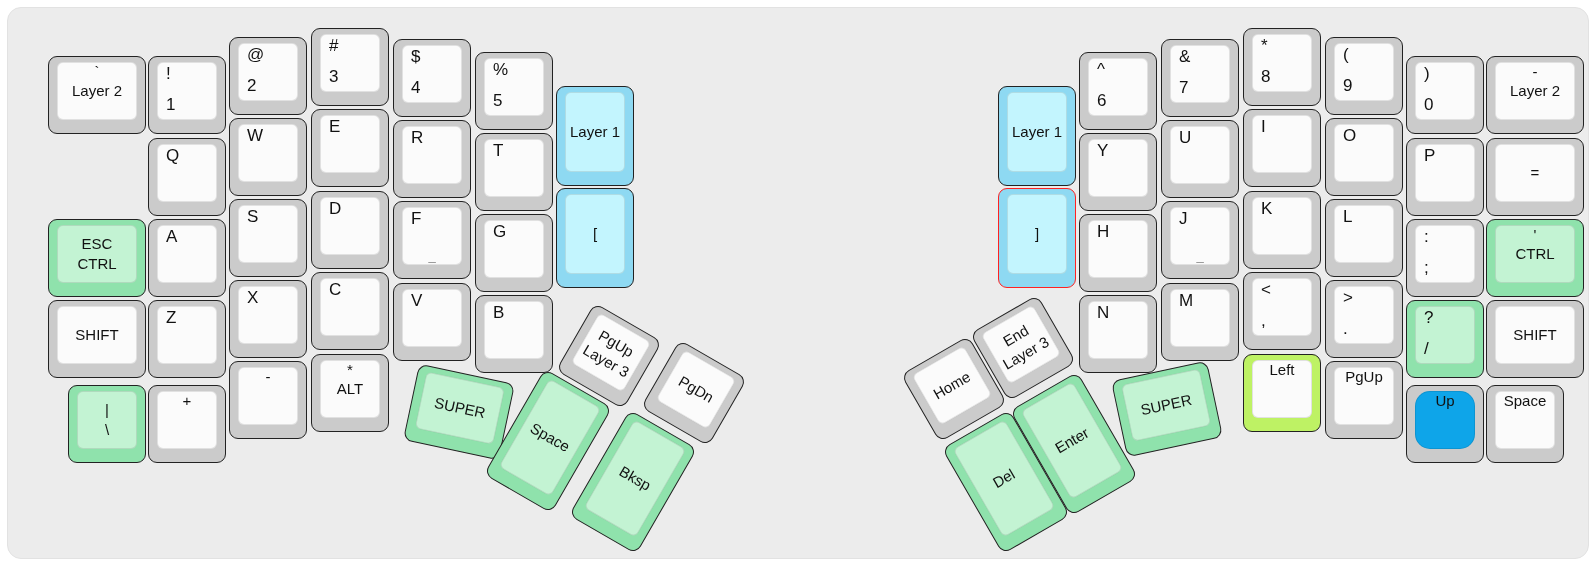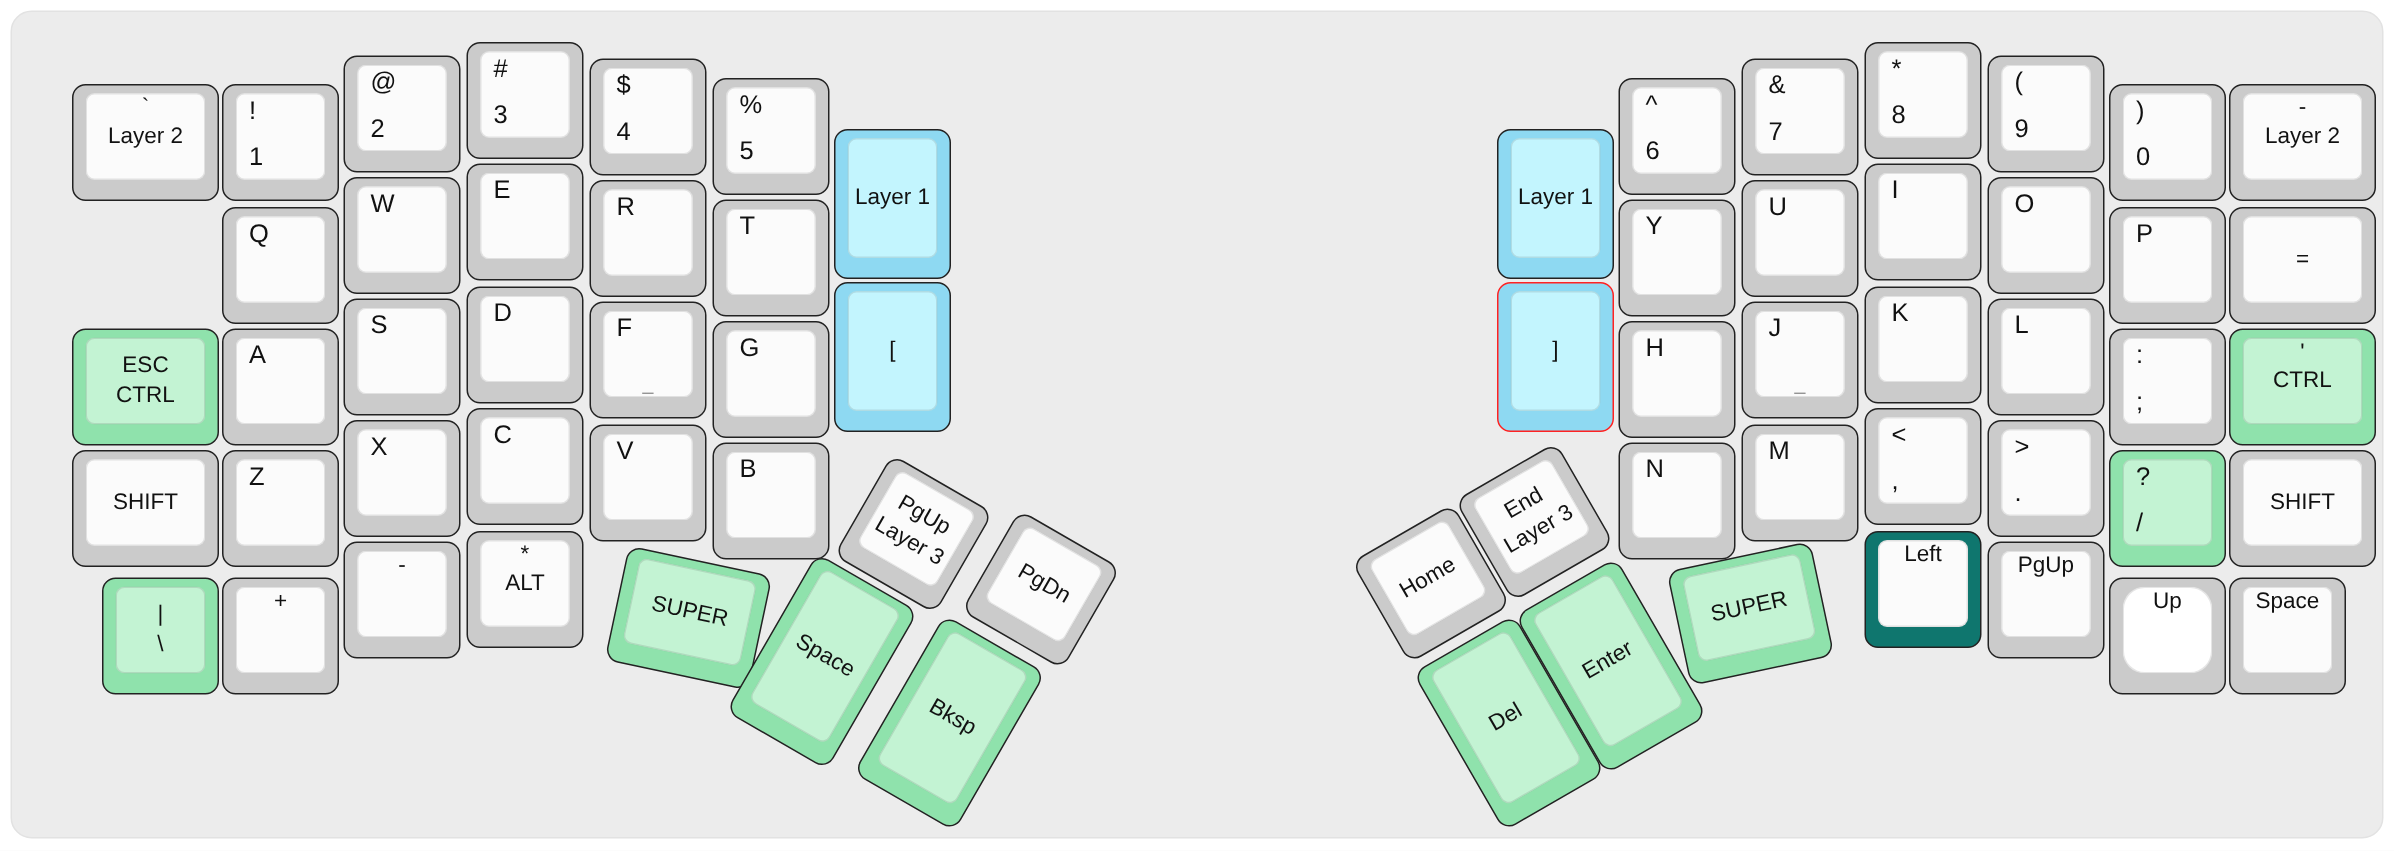--- a/index.html
+++ b/index.html
@@ -300,21 +300,21 @@
         <span class="face" style="background: rgb(251, 251, 251);">
           <span class="tl1">K</span>
         </span>
       </div>
       <div class="key" style="left: 1235px; top: 264px; width: 78px; height: 78px; background: rgb(203, 203, 203);">
         <span class="face" style="background: rgb(251, 251, 251);">
           <span class="tl1">&lt;</span>
           <span class="tl2">,</span>
         </span>
       </div>
-      <div class="key" style="left: 1235px; top: 346px; width: 78px; height: 78px; background: #0f766e;">
+      <div class="key" style="left: 1235px; top: 346px; width: 78px; height: 78px; background: #bef264;">
         <span class="face" style="background: rgb(251, 251, 251);">
           <span class="toplab">Left</span>
         </span>
       </div>
       <div class="key" style="left: 1317px; top: 29px; width: 78px; height: 78px; background: rgb(203, 203, 203);">
         <span class="face" style="background: rgb(251, 251, 251);">
           <span class="tl1">(</span>
           <span class="tl2">9</span>
         </span>
       </div>
@@ -356,21 +356,21 @@
           <span class="tl2">;</span>
         </span>
       </div>
       <div class="key" style="left: 1398px; top: 292px; width: 78px; height: 78px; background: rgb(143, 226, 172);">
         <span class="face" style="background: rgb(195, 243, 211);">
           <span class="tl1">?</span>
           <span class="tl2">/</span>
         </span>
       </div>
       <div class="key" style="left: 1398px; top: 377px; width: 78px; height: 78px; background: rgb(203, 203, 203);">
-        <span class="face" style="background: #ffffff; border-radius: 15px;">
+        <span class="face" style="background: #0ea5e9; border-radius: 15px;">
           <span class="toplab">Up</span>
         </span>
       </div>
       <div class="key" style="left: 1478px; top: 48px; width: 98px; height: 78px; background: rgb(203, 203, 203);">
         <span class="face" style="background: rgb(251, 251, 251);">
           <span class="toplab">-</span>
           <div class="ctr">
             <div>Layer 2</div>
           </div>
         </span>

